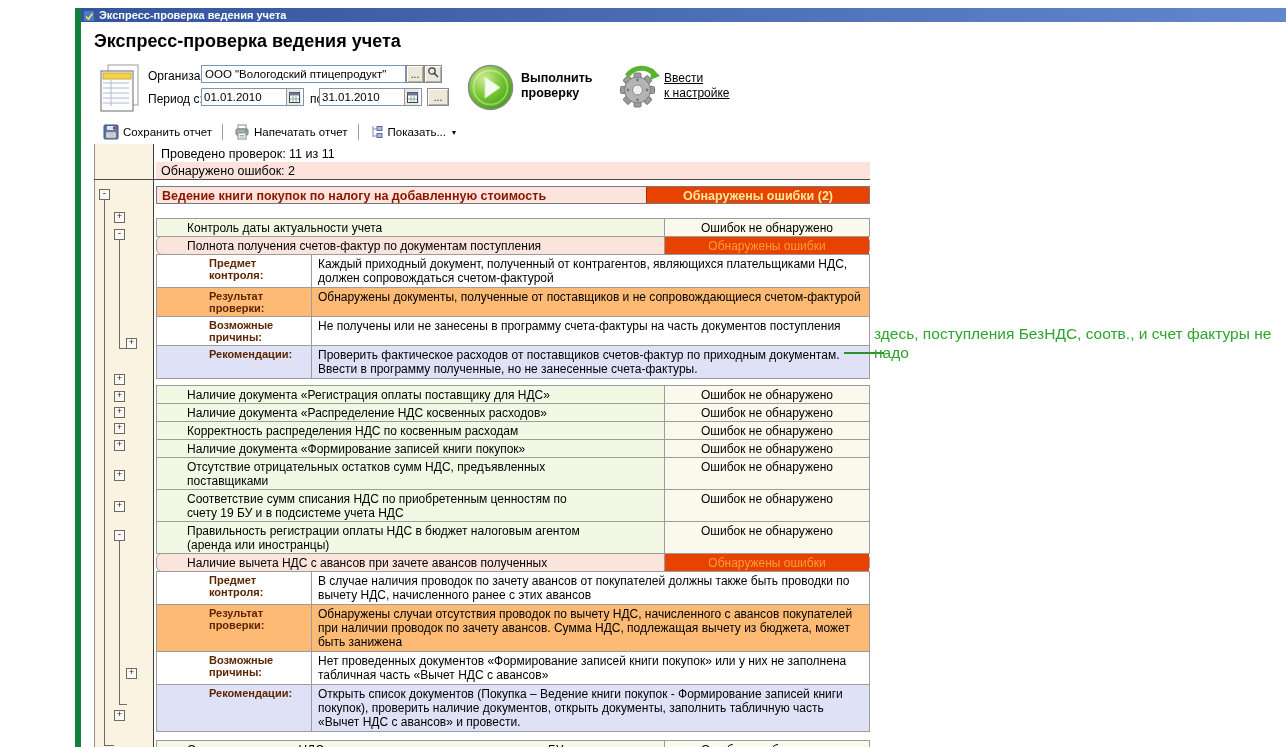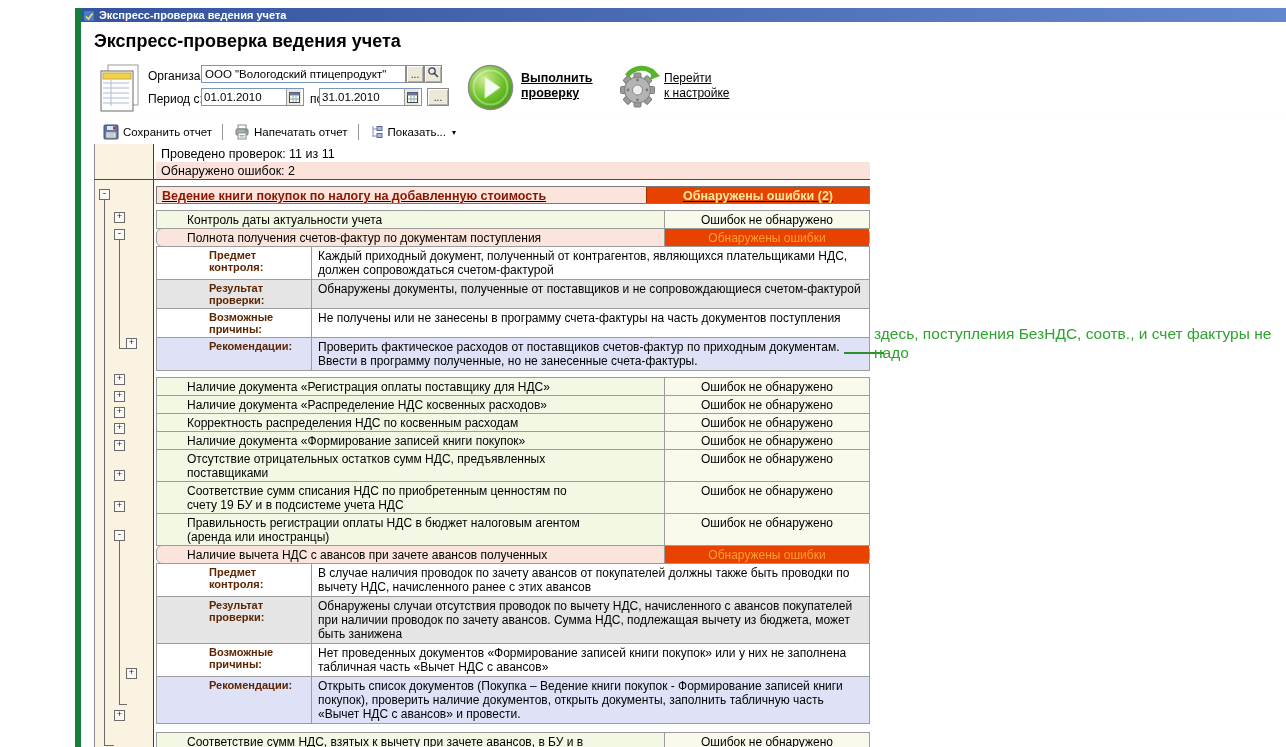--- a/index.html
+++ b/index.html
@@ -24,21 +24,21 @@
             font-size:11.5px; padding:1px 3px; font-family:"Liberation Sans",sans-serif; }
   .gbtn { position:absolute; height:18px; background:#ece9d8; border:1px solid #8a8a8a;
           box-shadow:inset 1px 1px 0 #fff, inset -1px -1px 0 #b0b0b0;
           font-size:10px; text-align:center; line-height:15px; color:#222; cursor:default; }
   .dwrap { position:absolute; height:18px; border:1px solid #7a96b6; background:#fff; display:flex; }
   .dwrap input { border:0; width:84px; font-size:11.5px; padding:1px 2px;
                  font-family:"Liberation Sans",sans-serif; }
   .calbtn { width:15px; background:#ece9d8; border-left:1px solid #9a9a9a; display:flex;
             align-items:center; justify-content:center; }
   .biglink { position:absolute; font-weight:bold; font-size:12.5px; line-height:15px;
-             text-decoration:underline; color:#000; cursor:pointer; }
+             color:#000; cursor:pointer; }
   .smlink { position:absolute; font-size:12px; line-height:15px; text-decoration:underline;
             color:#000; cursor:pointer; }
 
   .hsep { position:absolute; left:0; top:110px; width:1211px; height:1px; background:#8d8d8d;
           border-bottom:1px solid #fdfdfd; }
 
   
   .toolbar { position:absolute; left:0; top:113px; height:22px; display:flex; align-items:center;
              padding-left:18px; font-size:11.5px; color:#000; }
   .tbtn { display:flex; align-items:center; gap:4px; padding:2px 4px; cursor:pointer; }
@@ -52,39 +52,39 @@
   .topline { position:absolute; left:13px; top:171px; width:776px; height:1px; background:#4a4a4a; }
   .tbend { position:absolute; border-left:1px solid #6b6b6b; border-bottom:1px solid #6b6b6b; }
   .tbox { position:absolute; width:11px; height:11px; background:#fcfaf4; border:1px solid #6a6a6a;
           font-size:9px; line-height:9px; text-align:center; color:#222; cursor:pointer;
           font-family:"Liberation Mono", monospace; }
 
   .rtable { position:absolute; left:75px; top:137px; width:714px; font-size:12px; color:#000; }
   .srow { min-height:17px; padding:2px 5px 0 5px; font-size:12.5px; background:#fff; }
   .srow.pink { background:#fbe3dc; }
   .tgroup > div + div { margin-top:-1px; }
-  .g-hdr { margin-top:7px;text-decoration:underline; } .g-a { margin-top:6px; } .g-b { margin-top:6px; } .g-c { margin-top:8px; }
+  .g-hdr { margin-top:7px; } .g-a { margin-top:14px; } .g-b { margin-top:6px; } .g-c { margin-top:8px; }
 
   .hrow { display:flex; border:1px solid #7a7a7a; height:18px; background:#fbe4db; }
   .hrow .hname { flex:0 0 489px; padding:2px 5px; font-size:12.5px; font-weight:bold; color:#8b1500; }
   .hrow .hstatus { flex:1; background:#e84200; border-left:1px solid #a03000; color:#ffe79c;
                    font-size:12.5px; font-weight:bold; text-align:center; padding-top:2px; }
 
   .crow { display:flex; border:1px solid #9c9c9c; background:#f3f8e5; min-height:18px; }
   .crow .name { flex:0 0 507px; padding:2px 70px 1px 30px; line-height:14px; }
   .crow .status { flex:1; border-left:1px solid #9c9c9c; background:#fafaec;
                   text-align:center; padding-top:2px; line-height:14px; }
   .crow.err { background:#fbe4db;border-radius:6px; }
   .crow.err .status { background:#e84200; color:#ff9c33; }
 
   .drow { display:flex; border:1px solid #9c9c9c; background:#fff; }
   .drow .dlabel { flex:0 0 154px; padding:2px 4px 2px 52px; font-size:11px; font-weight:bold;
                   color:#5e2500; line-height:12px; }
   .drow .dtext { flex:1; border-left:1px solid #9c9c9c; padding:2px 6px; line-height:14px; }
-  .drow.pink { background:#e5e5e5; }
+  .drow.pink { background:#fdba74; }
   .drow.lav { background:#dfe2f6; }
 
   
   .annline { position:absolute; left:763px; top:344px; width:40px; height:2px; background:#2f8f2f; }
   .annotation { position:absolute; left:793px; top:316px; width:412px; font-size:15.5px;
                 line-height:19px; color:#2ea32e; }
 </style>
 </head>
 <body>
 
@@ -190,21 +190,21 @@
         <circle cx="23.5" cy="16" r="1.4" fill="#787878"></circle>
             <circle cx="14" cy="26" r="1.4" fill="#787878"></circle>
         <circle cx="33" cy="26" r="1.4" fill="#787878"></circle>
             <circle cx="23.5" cy="36" r="1.4" fill="#787878"></circle>
       </g>
       <path d="M13 12 C 20 2, 34 2, 40 10" fill="none" stroke="#57b42c" stroke-width="5"></path>
       <polygon points="36,16 46,12 38,4" fill="#57b42c"></polygon>
     </svg>
   </span>
   <span class="smlink" style="left:583px;top:63px;">
-    <span style="display:block">Перейти</span>
+    <span style="display:block">Ввести</span>
     <span style="display:block">к настройке</span>
   </span>
 
   <div class="hsep"></div>
 
   <div class="toolbar">
     <span class="tbtn">
       <svg width="16" height="16">
             <rect x="1" y="1" width="14" height="14" rx="1" fill="#5b74a8" stroke="#3c5380"></rect>
             <rect x="4" y="2" width="8" height="4" fill="#dfe6f2"></rect>

